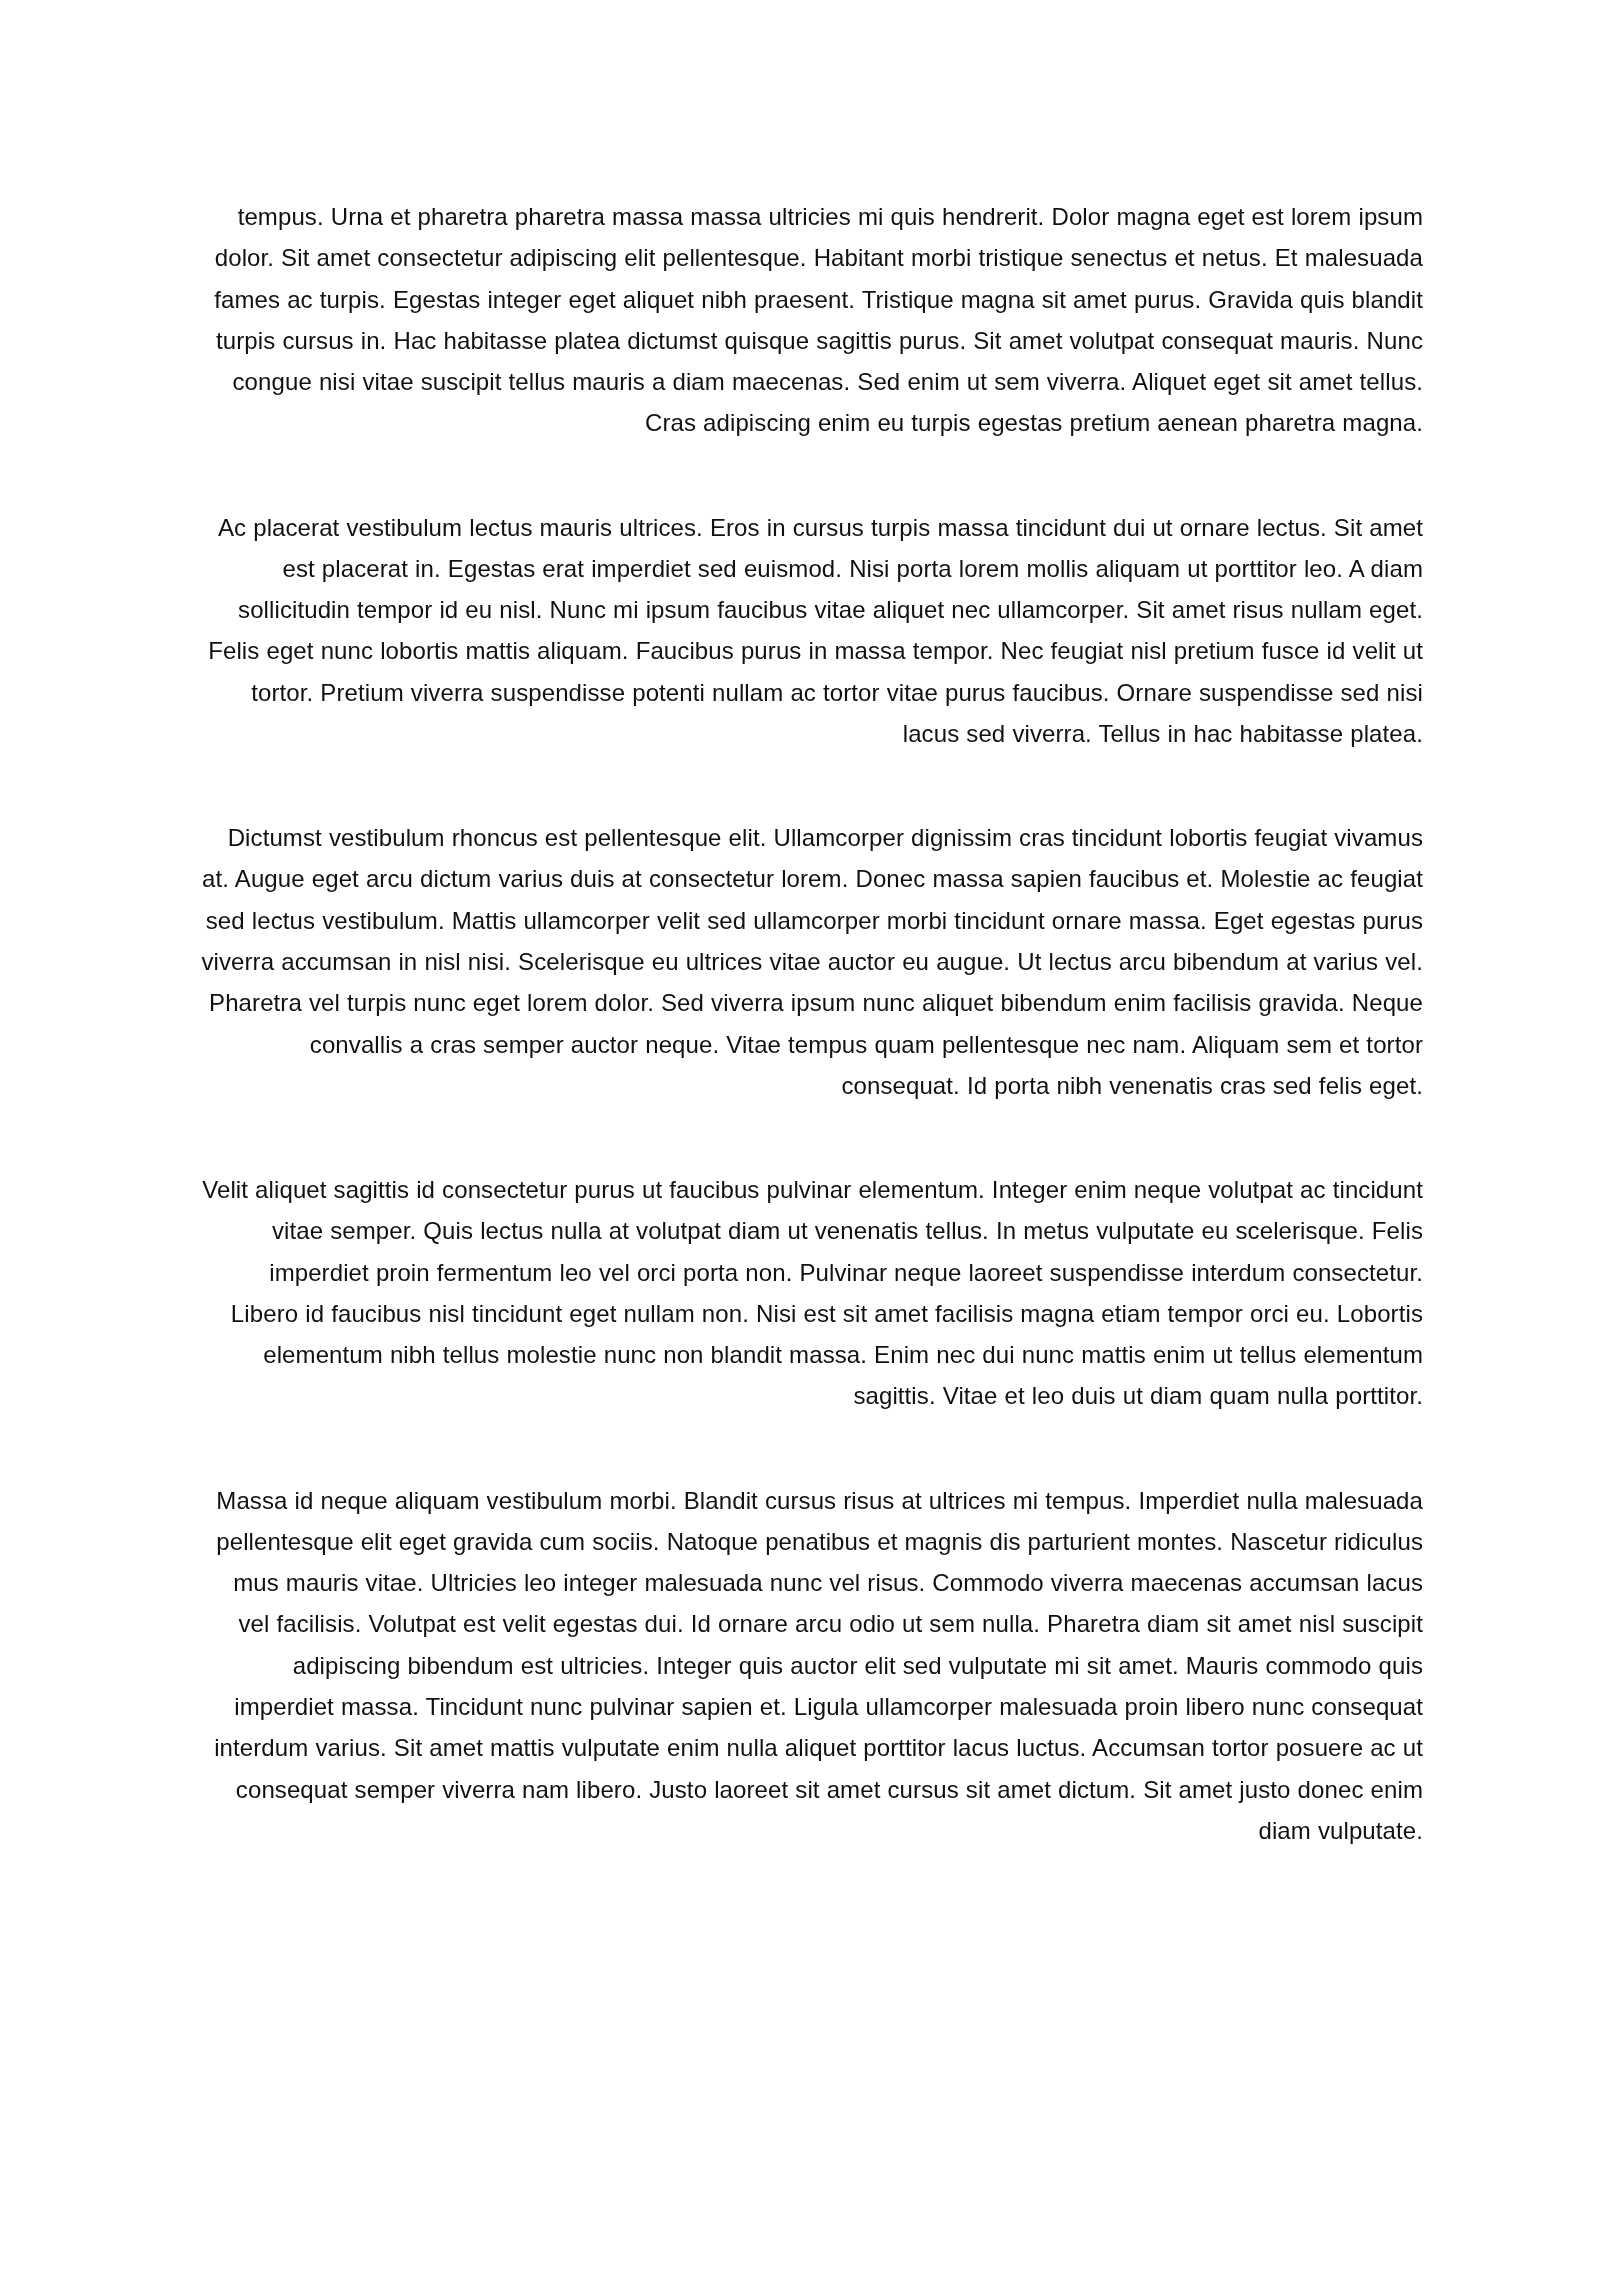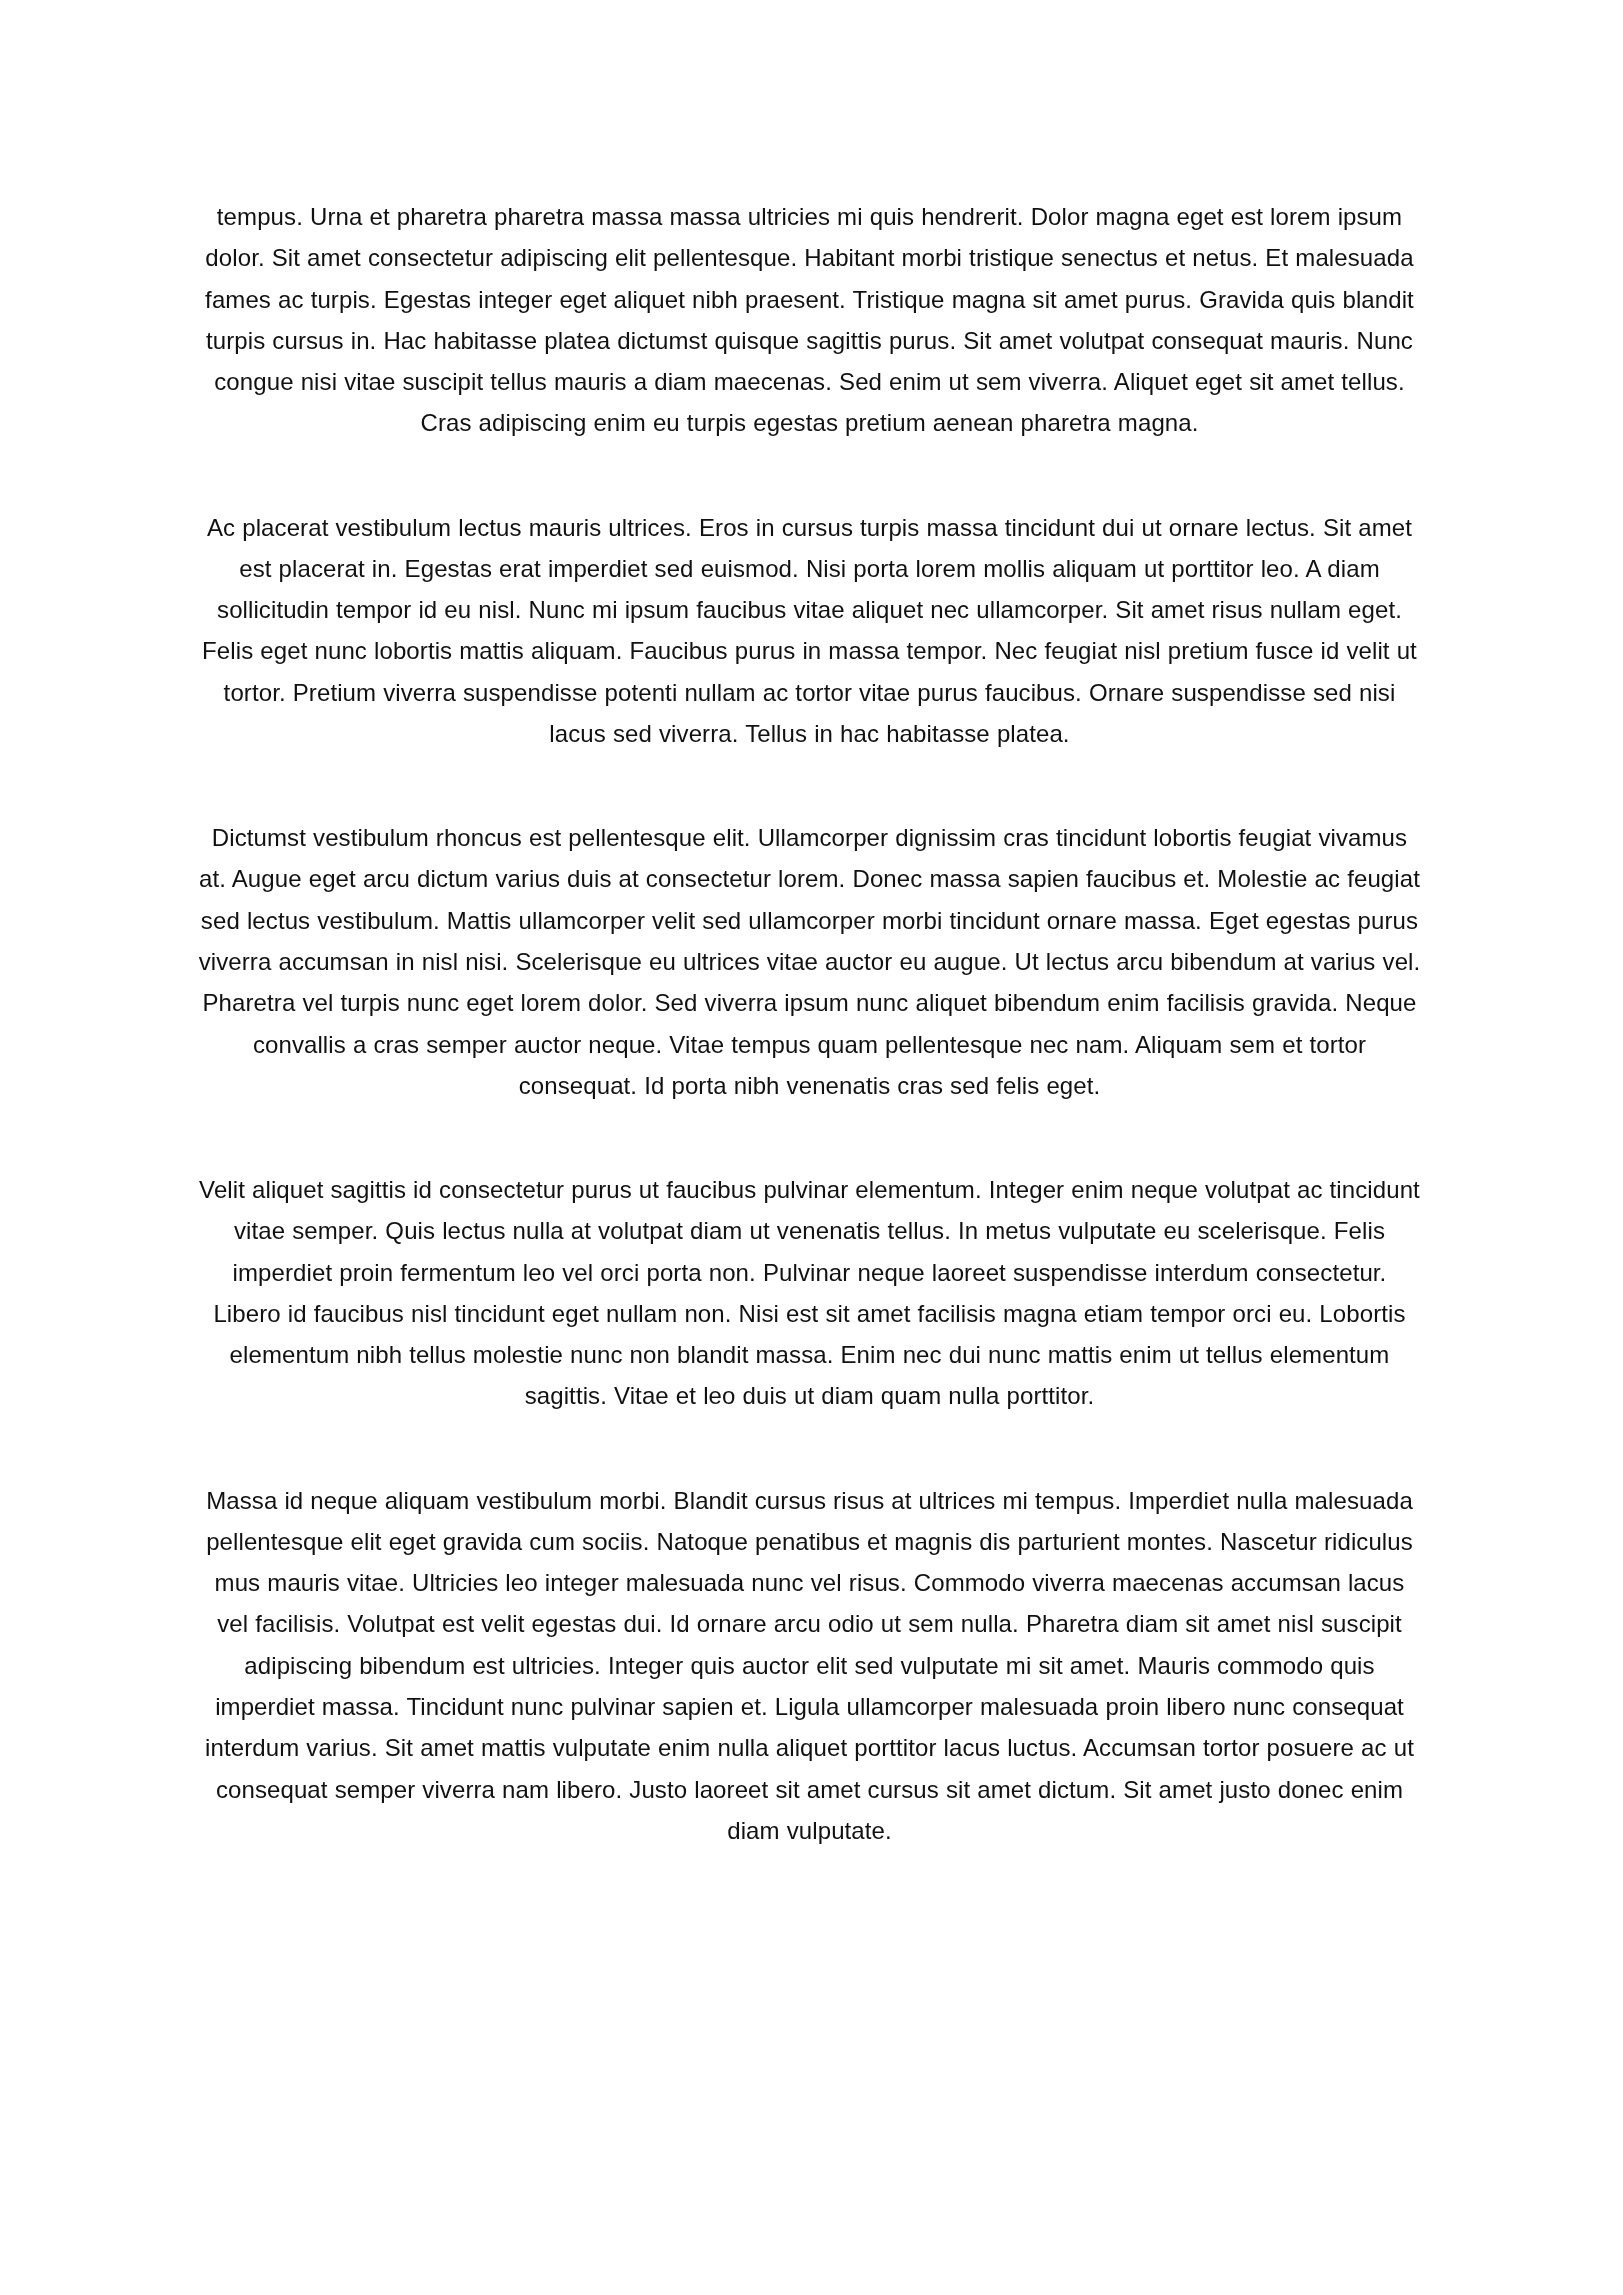--- a/index.html
+++ b/index.html
@@ -21,21 +21,21 @@
     padding: 196px 196px 196px 196px;
     background: #ffffff;
   }
   .doc-body {
     width: 1227px;
   }
   p.para {
     margin: 0 0 63px 0;
     font-size: 24px;
     line-height: 1.72;
-    text-align: center;
+    text-align: right;
     color: #111111;
     letter-spacing: 0.1px;
     word-spacing: 0.3px;
   }
   p.para:last-child {
     margin-bottom: 4px;
   }
 </style>
 </head>
 <body>

